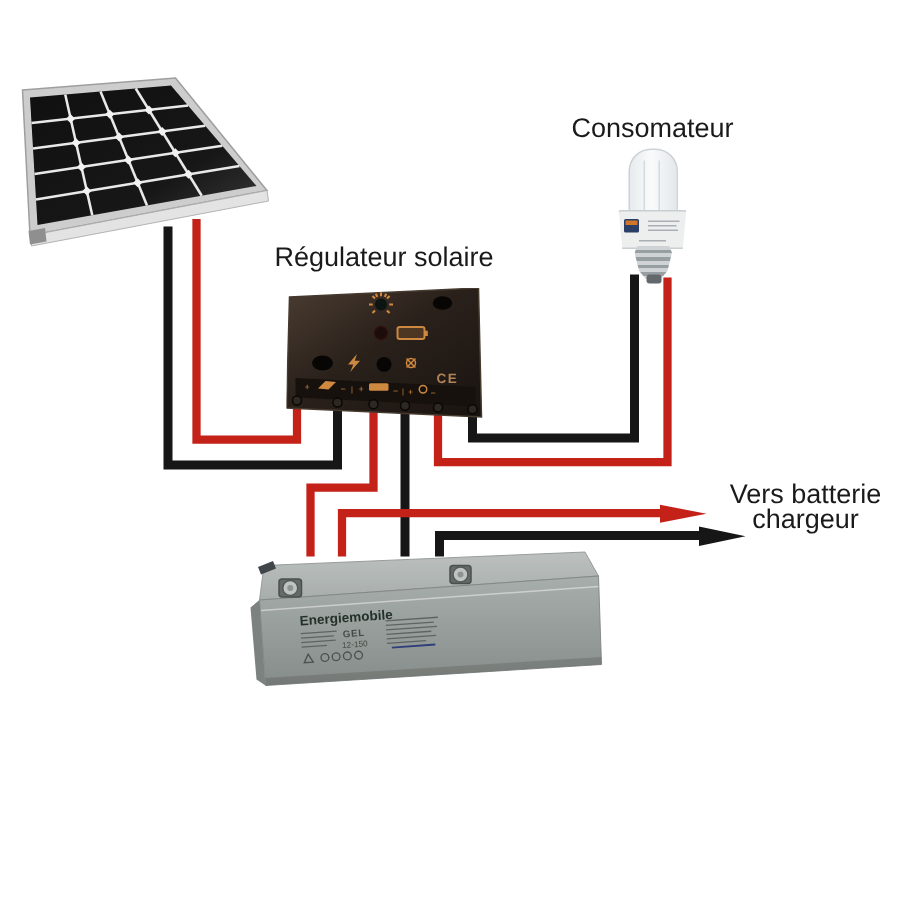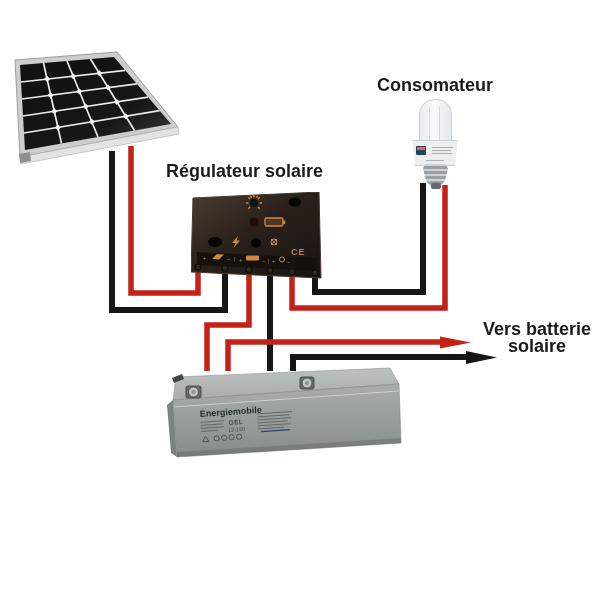--- a/index.html
+++ b/index.html
@@ -1,19 +1,19 @@
 <!DOCTYPE html>
 <html><head>
 <meta charset="utf-8">
 <style>
   html,body{margin:0;padding:0;background:#fff;}
   #stage{position:relative;width:600px;height:600px;background:#fff;overflow:hidden;
          font-family:"Liberation Sans","DejaVu Sans",sans-serif;}
   .abs{position:absolute;}
-  .diagram-label{position:absolute;font-weight:bold;font-size:18px;line-height:17px;color:#1a1a1a;}
+  .diagram-label{position:absolute;font-weight:normal;font-size:18px;line-height:17px;color:#1a1a1a;}
   
   #bulb{left:405px;top:95px;width:58px;height:100px;}
   .bulb-dome{position:absolute;left:14px;top:4px;width:31px;height:43px;
      background:linear-gradient(90deg,#e7ebed,#f9fbfb 45%,#e4e8ea);
      border:1px solid #ccd2d5;border-radius:15px 15px 5px 5px;}
   .bulb-tube-line{position:absolute;top:7px;width:1px;height:33px;background:#d5dadd;}
   .bulb-body{position:absolute;left:6px;top:45px;width:46px;height:24px;background:#edefef;
      border:1px solid #c9ced1;border-radius:3px;clip-path:polygon(3% 0%,97% 0%,92% 100%,8% 100%);}
   .bulb-logo{position:absolute;left:4px;top:5px;width:10px;height:9px;background:#2b3f66;border-radius:1px;}
   .bulb-logo::after{content:"";position:absolute;left:1px;top:1px;width:8px;height:3px;background:#d2752c;}
@@ -210,19 +210,19 @@
         <path d="M38,76 L41,70.5 L44,76 Z"></path>
         <circle cx="52" cy="73.5" r="2.6"></circle>
           <circle cx="59.5" cy="73.5" r="2.6"></circle>
         <circle cx="67" cy="73.5" r="2.6"></circle>
           <circle cx="74.5" cy="73.5" r="2.6"></circle>
       </g>
     </g>
   </svg>
 
   <div class="diagram-label" style="left:360px;top:77px;width:150px;text-align:center">Consomateur</div>
-  <div class="diagram-label" style="left:166px;top:163px;width:180px;text-align:left">Régulateur solaire</div>
+  <div class="diagram-label" style="left:166px;top:163px;width:180px;text-align:center">Régulateur solaire</div>
   <div class="diagram-label" style="left:457px;top:321px;width:160px;text-align:center">
     <span>Vers batterie</span><br>
-    <span>solaire</span>
+    <span>chargeur</span>
   </div>
 
 </div>
 
 </body></html>

